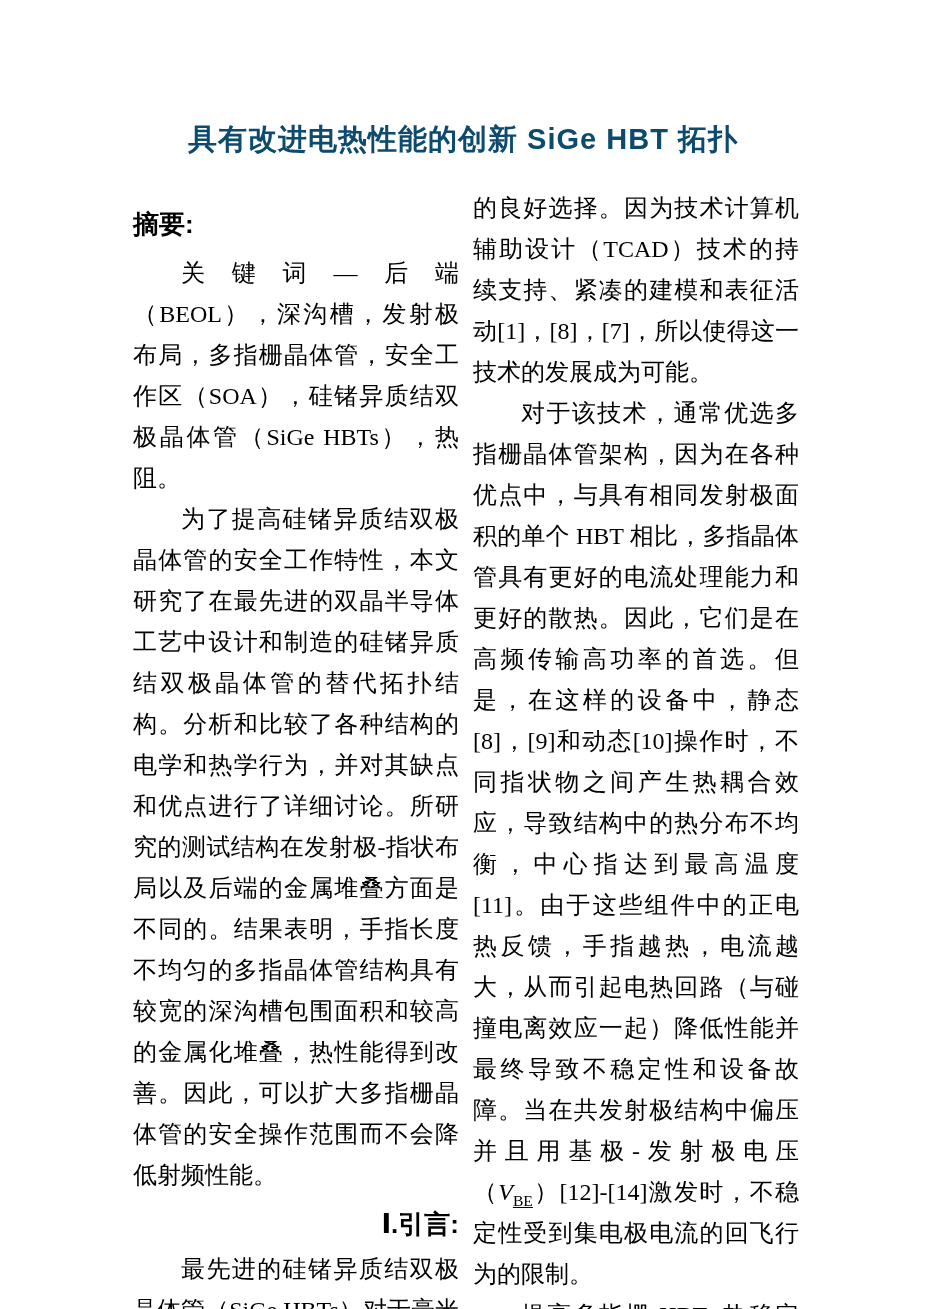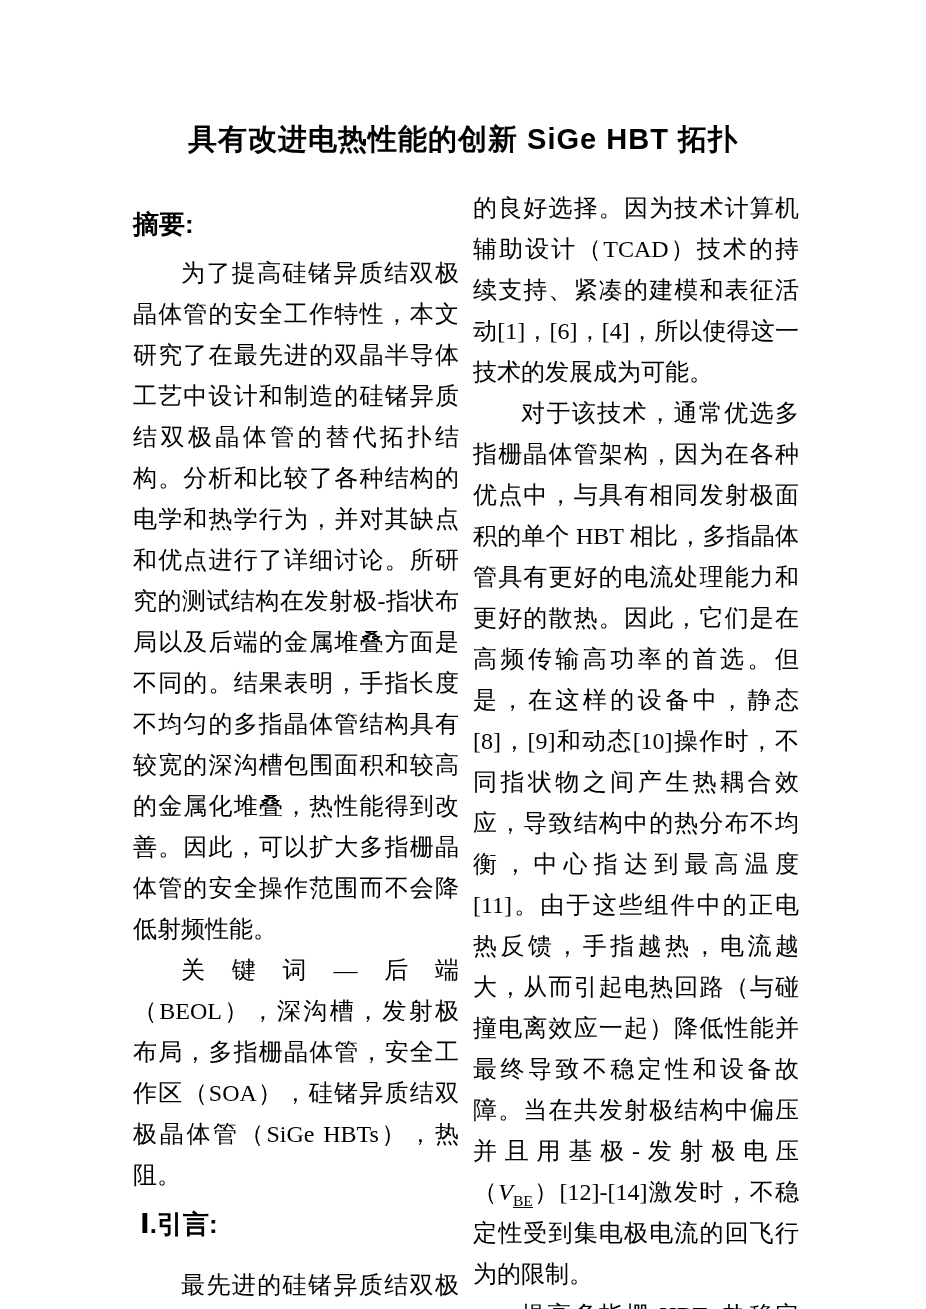--- a/index.html
+++ b/index.html
@@ -19,21 +19,21 @@
   .doc-title {
     position: absolute;
     top: 120px;
     left: 0;
     width: 926px;
     text-align: center;
     font-family: "Liberation Sans", "DejaVu Sans", sans-serif;
     font-weight: bold;
     font-size: 29px;
     letter-spacing: 1px;
-    color: #000000;
+    color: #0c4a6e;
   }
   .columns {
     position: absolute;
     top: 188px;
     left: 133px;
     width: 666px;
     display: flex;
     gap: 14px;
   }
   .col {
@@ -57,22 +57,23 @@
     font-size: 26px;
     line-height: 41px;
     color: #000000;
   }
   .heading-abstract {
     margin-top: 16px;
     margin-bottom: 8px;
   }
   .heading-intro {
     margin-top: 8px;
-    margin-bottom: 20px;
+    margin-bottom: 4px;
     padding-left: 7px;
+    text-align: right;
   }
   .var-symbol {
     font-style: italic;
   }
   .var-subscript {
     vertical-align: sub;
     font-size: 0.65em;
     line-height: 0;
     text-decoration: underline;
   }
@@ -82,31 +83,31 @@
 
 <div class="page">
 
   <div class="doc-title">具有改进电热性能的创新 SiGe HBT 拓扑</div>
 
   <div class="columns">
 
     <div class="col">
       <h2 class="section-heading heading-abstract">摘要:</h2>
 
+      <p class="body-text indent">关键词—后端（BEOL），深沟槽，发射极布局，多指栅晶体管，安全工作区（SOA），硅锗异质结双极晶体管（SiGe HBTs），热阻。</p>
+
       <p class="body-text indent">为了提高硅锗异质结双极晶体管的安全工作特性，本文研究了在最先进的双晶半导体工艺中设计和制造的硅锗异质结双极晶体管的替代拓扑结构。分析和比较了各种结构的电学和热学行为，并对其缺点和优点进行了详细讨论。所研究的测试结构在发射极-指状布局以及后端的金属堆叠方面是不同的。结果表明，手指长度不均匀的多指晶体管结构具有较宽的深沟槽包围面积和较高的金属化堆叠，热性能得到改善。因此，可以扩大多指栅晶体管的安全操作范围而不会降低射频性能。</p>
-
-      <p class="body-text indent">关键词—后端（BEOL），深沟槽，发射极布局，多指栅晶体管，安全工作区（SOA），硅锗异质结双极晶体管（SiGe HBTs），热阻。</p>
 
       <h2 class="section-heading heading-intro">Ⅰ.引言:</h2>
 
       <p class="body-text indent">最先进的硅锗异质结双极晶体管（SiGe HBTs）对于毫米波应用很具有吸引力，并且在亚太赫兹范围内[1]，[2]具有良好的性能。SiGe 技术仍然可以优于其他专用于高功率应用的技术，特别是因为其良好的性能和低成本，使其成为大规模生产市场[3]-[5]</p>
     </div>
 
     <div class="col">
-      <p class="body-text">的良好选择。因为技术计算机辅助设计（TCAD）技术的持续支持、紧凑的建模和表征活动[1]，[6]，[4]，所以使得这一技术的发展成为可能。</p>
+      <p class="body-text">的良好选择。因为技术计算机辅助设计（TCAD）技术的持续支持、紧凑的建模和表征活动[1]，[8]，[7]，所以使得这一技术的发展成为可能。</p>
 
       <p class="body-text indent"><span>对于该技术，通常优选多指栅晶体管架构，因为在各种优点中，与具有相同发射极面积的单个 HBT 相比，多指晶体管具有更好的电流处理能力和更好的散热。因此，它们是在高频传输高功率的首选。但是，在这样的设备中，静态[8]，[9]和动态[10]操作时，不同指状物之间产生热耦合效应，导致结构中的热分布不均衡，中心指达到最高温度[11]。由于这些组件中的正电热反馈，手指越热，电流越大，从而引起电热回路（与碰撞电离效应一起）降低性能并最终导致不稳定性和设备故障。当在共发射极结构中偏压并且用基极-发射极电压（</span><span class="var-symbol">V</span><span class="var-subscript">BE</span><span>）[12]-[14]激发时，不稳定性受到集电极电流的回飞行为的限制。</span></p>
 
       <p class="body-text indent">提高多指栅 HBTs 热稳定性的一种可能方法是使用压载电阻[15]，但这种解决方案会导致输出功率和晶体管附加效率的下降。在文献[16]，[17]中已经提出了旨在获得更好的热稳定性，避免形成热点的替代技术，并且</p>
     </div>
 
   </div>
 
 </div>
 

